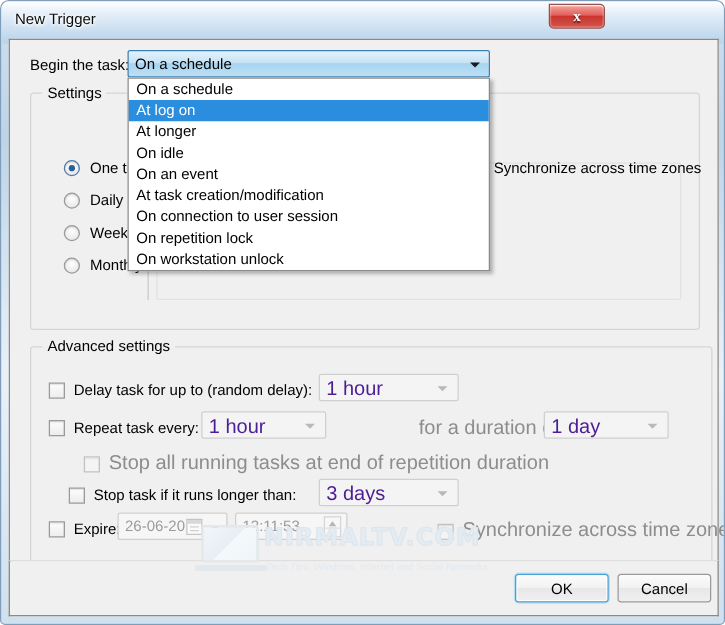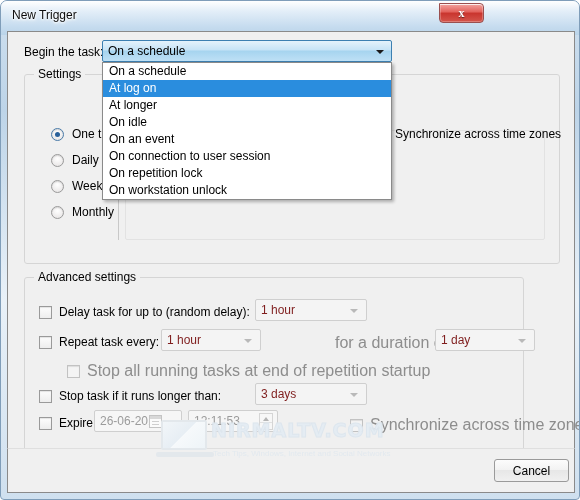--- a/index.html
+++ b/index.html
@@ -114,21 +114,21 @@
     border-radius: 3px;
   }
   .group-title {
     position: absolute;
     top: -8px; left: 9px;
     background: #f0f0f0;
     padding: 0 4px;
     font-size: 12px; color: #000;
   }
   #settings-group { left: 16px; top: 42px; width: 536px; height: 190px; }
-  #advanced-group { left: 16px; top: 245px; width: 500px; height: 200px; }
+  #advanced-group { left: 16px; top: 245px; width: 546px; height: 200px; }
 
   #inner-panel {
     position: absolute;
     left: 100px; top: 55px;
     width: 420px; height: 110px;
     border: 1px solid #e2e2e2;
     border-radius: 2px;
   }
   #inner-divider {
     position: absolute;
@@ -179,21 +179,21 @@
   
   .combo-dis {
     position: absolute;
     border: 1px solid #cfcfcf;
     border-radius: 2px;
     background: #f4f4f4;
     height: 22px;
   }
   .combo-dis .ctext {
     position: absolute; left: 5px; top: 3px;
-    font-size: 12px; color: #7f1d1d; white-space: nowrap;
+    font-size: 16px; color: #4c1d95; white-space: nowrap;
   }
   .combo-dis .carrow {
     position: absolute; right: 8px; top: 9px;
     width: 0; height: 0;
     border-left: 4px solid transparent;
     border-right: 4px solid transparent;
     border-top: 4px solid #b9b9b9;
   }
 
   
@@ -379,24 +379,24 @@
         <div class="carrow"></div>
       </div>
       <div class="label-dim" style="position:absolute; left:310px; top:56px;">for a duration of:</div>
       <div class="combo-dis" style="left:410px; top:51px; width:100px;">
         <div class="ctext">1 day</div>
         <div class="carrow"></div>
       </div>
 
       <div class="cb-row" style="left:42px; top:84px;">
         <span class="checkbox dim"></span>
-        <span class="cblabel label-dim">Stop all running tasks at end of repetition startup</span>
-      </div>
-
-      <div class="cb-row" style="left:14px; top:111px;">
+        <span class="cblabel label-dim">Stop all running tasks at end of repetition duration</span>
+      </div>
+
+      <div class="cb-row" style="left:30px; top:111px;">
         <span class="checkbox"></span>
         <span class="cblabel label">Stop task if it runs longer than:</span>
       </div>
       <div class="combo-dis" style="left:230px; top:105px; width:112px;">
         <div class="ctext">3 days</div>
         <div class="carrow"></div>
       </div>
 
       <div class="cb-row" style="left:14px; top:138px;">
         <span class="checkbox"></span>
@@ -424,34 +424,38 @@
         <span class="cblabel label">Enabled</span>
       </div>
     </div>
 
     <div id="dropdown">
       <div class="dd-item">On a schedule</div>
       <div class="dd-item sel">At log on</div>
       <div class="dd-item">At longer</div>
       <div class="dd-item">On idle</div>
       <div class="dd-item">On an event</div>
+      <div class="dd-item">At task creation/modification</div>
       <div class="dd-item">On connection to user session</div>
       <div class="dd-item">On repetition lock</div>
       <div class="dd-item">On workstation unlock</div>
     </div>
   </div>
 
   <div id="bottom-strip"></div>
 
   <div id="watermark">
     <div id="laptop">
       <div class="screen"></div>
       <div class="base"></div>
     </div>
     <div id="wm-text">NIRMALTV.COM</div>
     <div id="wm-sub">Tech Tips, Windows, Internet and Social Networks</div>
   </div>
 
+  <div id="ok-button" class="btn">
+    <span>OK</span>
+  </div>
   <div id="cancel-button" class="btn">
     <span>Cancel</span>
   </div>
 
 </div>
 
 </body></html>

